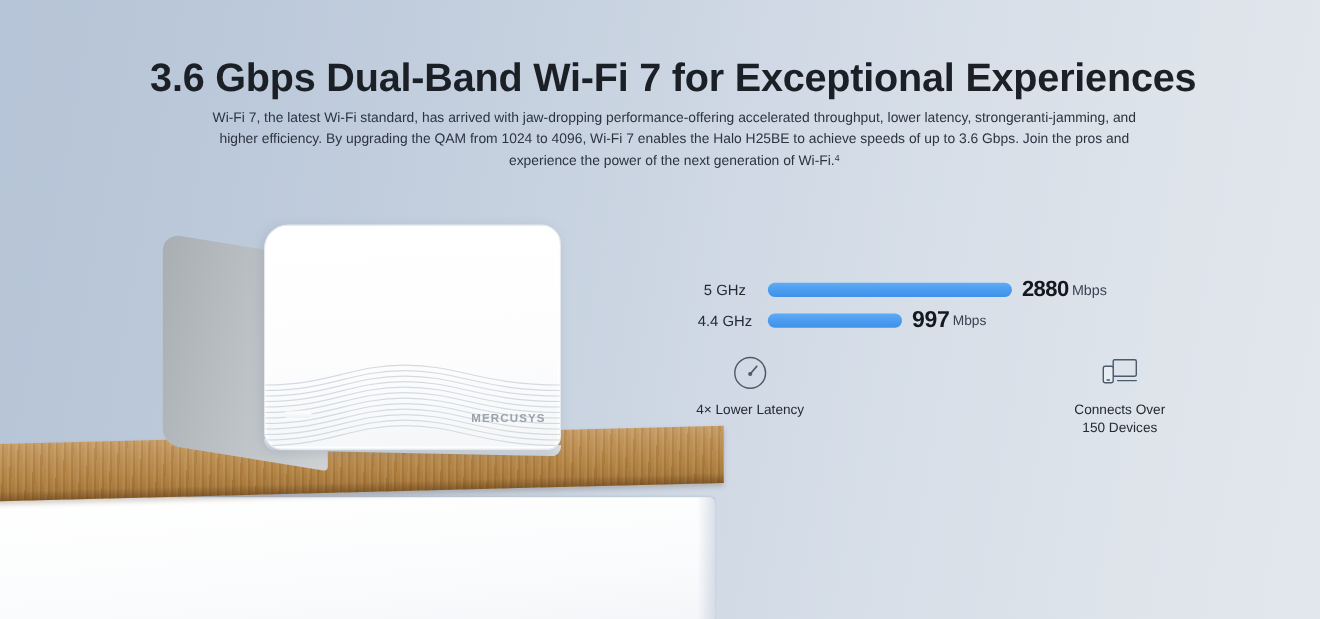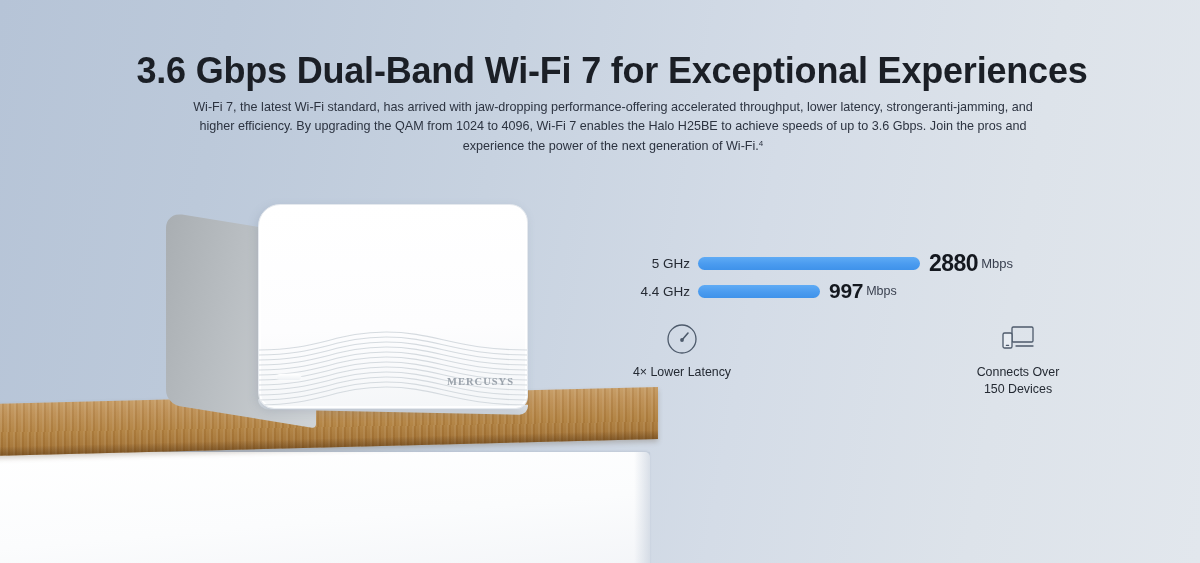--- a/index.html
+++ b/index.html
@@ -48,21 +48,21 @@
     transform: skewY(-1.45deg);
     transform-origin: left top;
     box-shadow: 0 3px 5px rgba(90,70,45,.26);
   }
   .tabletop:after {
     content: ""; position: absolute; left: 0; bottom: 0; width: 100%; height: 9px;
     background: linear-gradient(180deg, rgba(110,72,30,.0), rgba(88,56,22,.45));
   }
 
   
-  .router { position: absolute; left: 166px; top: 204px; width: 400px; height: 212px; font-family: Liberation Serif, serif; }
+  .router { position: absolute; left: 148px; top: 204px; width: 400px; height: 212px; }
   .router-side {
     position: absolute; left: 0; top: 8px; width: 150px; height: 192px;
     background: linear-gradient(102deg, #a9aeb2 0%, #b9bec2 42%, #cfd3d6 100%);
     border-radius: 16px 4px 4px 14px;
     transform: skewY(9.2deg);
     transform-origin: left top;
   }
   .router-front {
     position: absolute; left: 92px; top: 0; width: 270px; height: 205px;
     background: linear-gradient(178deg, #ffffff 0%, #fdfdfe 60%, #f4f6f8 100%);
@@ -90,30 +90,30 @@
     position: absolute; left: 92px; top: 198px; width: 270px; height: 10px;
     background: linear-gradient(180deg, #e6eaee, #cfd6dd);
     border-radius: 0 0 14px 16px;
     transform: skewY(1.2deg);
   }
 
   
   .speed-block { position: absolute; left: 628px; top: 249px; width: 440px; }
   .speed-row { display: flex; align-items: center; height: 28px; }
   .speed-label {
-    width: 62px; text-align: right; font-size: 13.5px; color: #252a33; white-space: nowrap;
+    width: 62px; text-align: center; font-size: 13.5px; color: #252a33; white-space: nowrap;
   }
   .bar-track { position: relative; height: 13px; margin-left: 8px; }
   .bar-fill {
     height: 13px; border-radius: 7px;
     background: linear-gradient(180deg, #5fabf5 0%, #4a9bef 55%, #3f92ea 100%);
   }
   .speed-value { margin-left: 9px; font-weight: bold; color: #14181f; white-space: nowrap; }
   .speed-unit { font-weight: normal; font-size: 13px; color: #3a4150; margin-left: 3px; }
-  .row-5g .speed-value  { font-size: 23px; letter-spacing: -0.5px; }
+  .row-5g .speed-value  { font-size: 20px; letter-spacing: -0.5px; }
   .row-24g .speed-value { font-size: 21px; letter-spacing: -0.3px; }
   .row-24g .speed-unit  { font-size: 12.5px; }
 
   
   .features {
     position: absolute; left: 628px; top: 320px; width: 444px;
     display: flex; justify-content: space-between;
   }
   .feature { width: 108px; text-align: center; }
   .feature-icon { height: 38px; display: flex; align-items: center; justify-content: center; }

